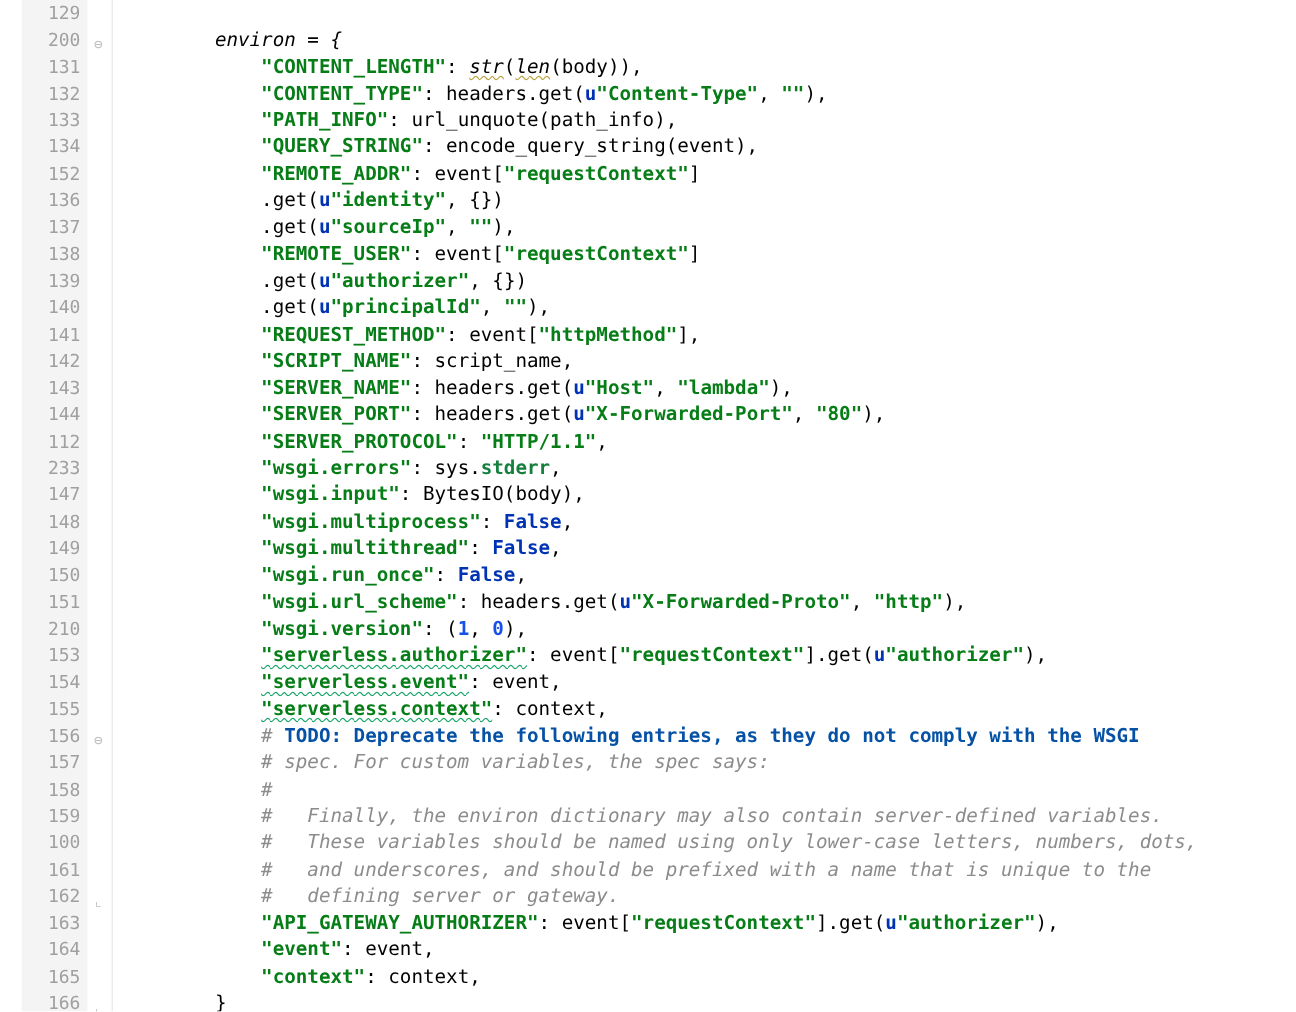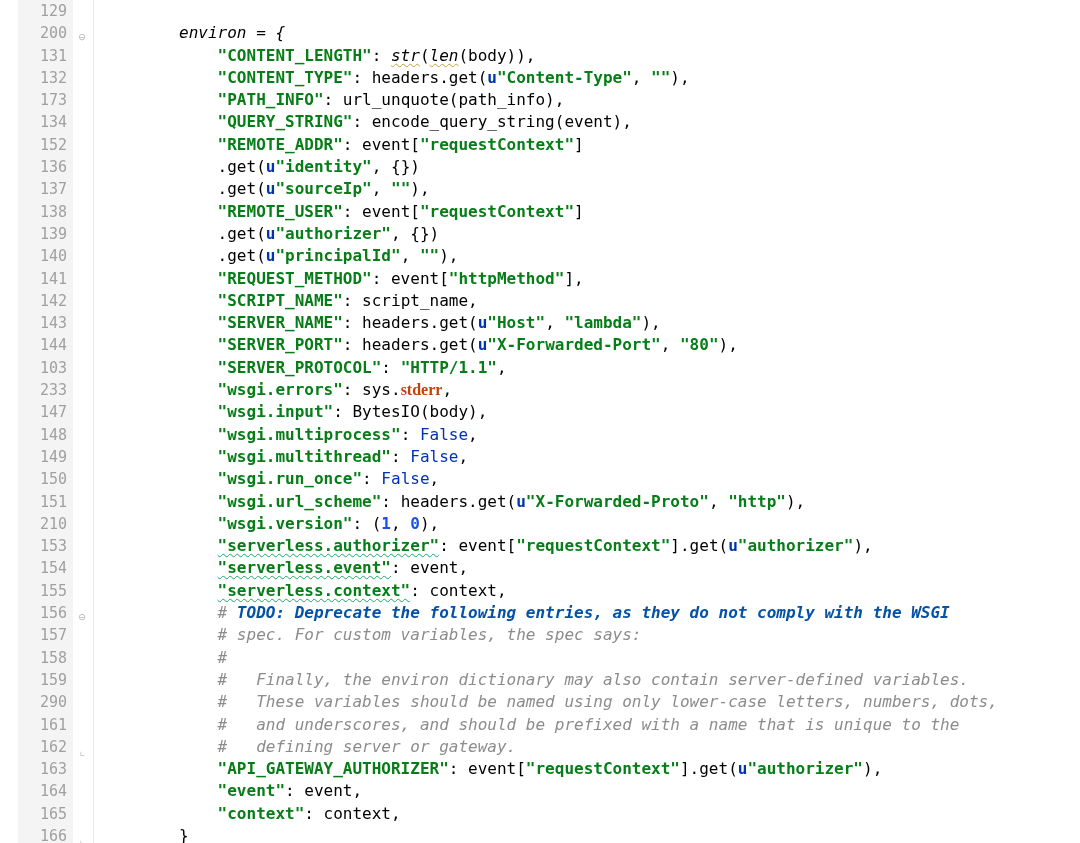--- a/index.html
+++ b/index.html
@@ -68,69 +68,69 @@
     position: absolute;
     right: 1px;
     width: 9px;
     height: 3px;
   }
   .red   { background: #d94b3f; }
   .orange{ background: #e0a13a; }          
   .str   { color: #067d17; font-weight: 700; }          
   .upre  { color: #0033b3; font-weight: 600; }                            
   .ident { color: #000000; font-style: italic; }                            
-  .attr  { color: #c2410c; font-weight: 600; font-family: Liberation Serif, serif; }          
+  .attr  { color: #15803d; font-weight: 600; }          
   .num   { color: #1750eb; font-weight: 600; }          
-  .bool  { color: #0033b3; font-weight: 400; }          
+  .bool  { color: #0033b3; font-weight: 700; }          
   .op    { color: #000000; }                            
   .cmt   { color: #8c8c8c; font-style: italic; }        
-  .todo  { color: #0451a5; font-style: italic; font-weight: 700; }
+  .todo  { color: #0451a5; font-weight: 700; }
   .underl{ text-decoration: underline wavy #bba23c 1px; text-underline-offset:2px;}
   .typo  { text-decoration: underline wavy #19a66b 1px; text-underline-offset:2px;}
 
   .gutter .ln { height: 22.3px; display:block; }
 </style>
 </head>
 <body>
 
 <div class="editor">
 
   <div class="gutter" id="gutter">
       <span class="ln">129</span>
       <span class="ln">200</span>
       <span class="ln">131</span>
       <span class="ln">132</span>
-      <span class="ln">173</span>
+      <span class="ln">133</span>
       <span class="ln">134</span>
       <span class="ln">152</span>
       <span class="ln">136</span>
       <span class="ln">137</span>
       <span class="ln">138</span>
       <span class="ln">139</span>
       <span class="ln">140</span>
       <span class="ln">141</span>
       <span class="ln">142</span>
       <span class="ln">143</span>
       <span class="ln">144</span>
-      <span class="ln">103</span>
+      <span class="ln">112</span>
       <span class="ln">233</span>
       <span class="ln">147</span>
       <span class="ln">148</span>
       <span class="ln">149</span>
       <span class="ln">150</span>
       <span class="ln">151</span>
       <span class="ln">210</span>
       <span class="ln">153</span>
       <span class="ln">154</span>
       <span class="ln">155</span>
       <span class="ln">156</span>
       <span class="ln">157</span>
       <span class="ln">158</span>
       <span class="ln">159</span>
-      <span class="ln">290</span>
+      <span class="ln">100</span>
       <span class="ln">161</span>
       <span class="ln">162</span>
       <span class="ln">163</span>
       <span class="ln">164</span>
       <span class="ln">165</span>
       <span class="ln">166</span>
     </div>
 
   <div class="fold-col" id="foldcol">
       <div class="fold-mark" style="top: 26.3px;">⊖</div>

